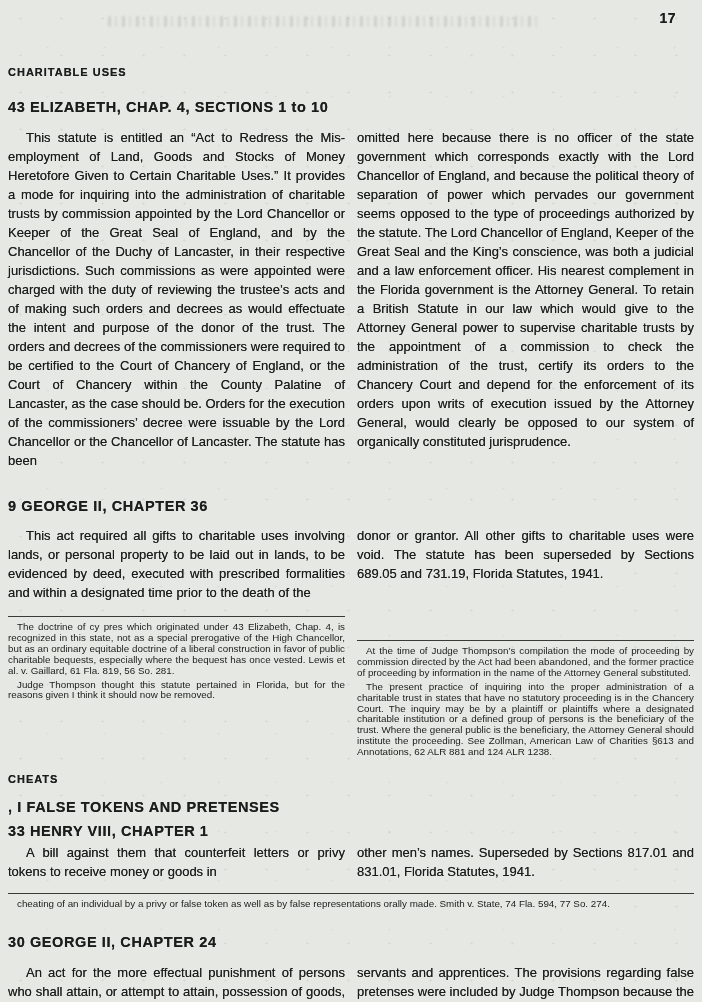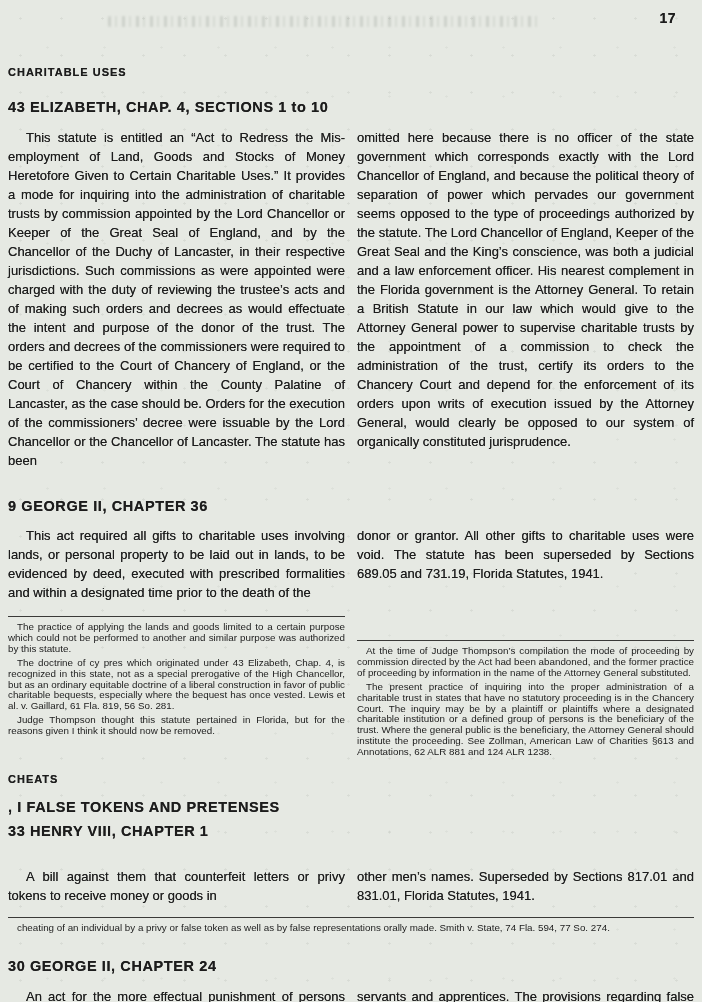--- a/index.html
+++ b/index.html
@@ -83,35 +83,34 @@
     <div class="col">
       <p class="body-text indent ink">This act required all gifts to charitable uses involving lands, or personal property to be laid out in lands, to be evidenced by deed, executed with prescribed formalities and within a designated time prior to the death of the</p>
     </div>
     <div class="col">
       <p class="body-text ink">donor or grantor.  All other gifts to charitable uses were void.  The statute has been superseded by Sections 689.05 and 731.19, Florida Statutes, 1941.</p>
     </div>
   </div>
 
   <div class="foot-cols">
     <div class="foot-col">
-      <p class="foot-text">The practice of applying the lands and goods limited to a certain purpose which could not be performed to another and similar purpose was authorized by this statute.</p>
       <p class="foot-text">The doctrine of cy pres which originated under 43 Elizabeth, Chap. 4, is recognized in this state, not as a special prerogative of the High Chancellor, but as an ordinary equitable doctrine of a liberal construction in favor of public charitable bequests, especially where the bequest has once vested. Lewis et al. v. Gaillard, 61 Fla. 819, 56 So. 281.</p>
       <p class="foot-text">Judge Thompson thought this statute pertained in Florida, but for the reasons given I think it should now be removed.</p>
     </div>
     <div class="foot-col offset">
       <p class="foot-text">At the time of Judge Thompson’s compilation the mode of proceeding by commission directed by the Act had been abandoned, and the former practice of proceeding by information in the name of the Attorney General substituted.</p>
       <p class="foot-text">The present practice of inquiring into the proper administration of a charitable trust in states that have no statutory proceeding is in the Chancery Court.  The inquiry may be by a plaintiff or plaintiffs where a designated charitable institution or a defined group of persons is the beneficiary of the trust.  Where the general public is the beneficiary, the Attorney General should institute the proceeding.  See Zollman, American Law of Charities §613 and Annotations, 62 ALR 881 and 124 ALR 1238.</p>
     </div>
   </div>
 
   <h1 class="sec-title ink" style="margin-top:12px;">CHEATS</h1>
   <h2 class="sub-title ink" style="margin-top:14px;">, I FALSE TOKENS AND PRETENSES</h2>
   <h2 class="sub-title ink" style="margin-top:8px;">33 HENRY VIII, CHAPTER 1</h2>
 
-  <div class="cols" style="margin-top:28px;">
+  <div class="cols" style="margin-top:4px;">
     <div class="col">
       <p class="body-text indent ink">A bill against them that counterfeit letters or privy tokens to receive money or goods in</p>
     </div>
     <div class="col">
       <p class="body-text ink">other men’s names.  Superseded by Sections 817.01 and 831.01, Florida Statutes, 1941.</p>
     </div>
   </div>
 
   <div class="foot-cols" style="margin-top:12px;">
     <div class="foot-col">

